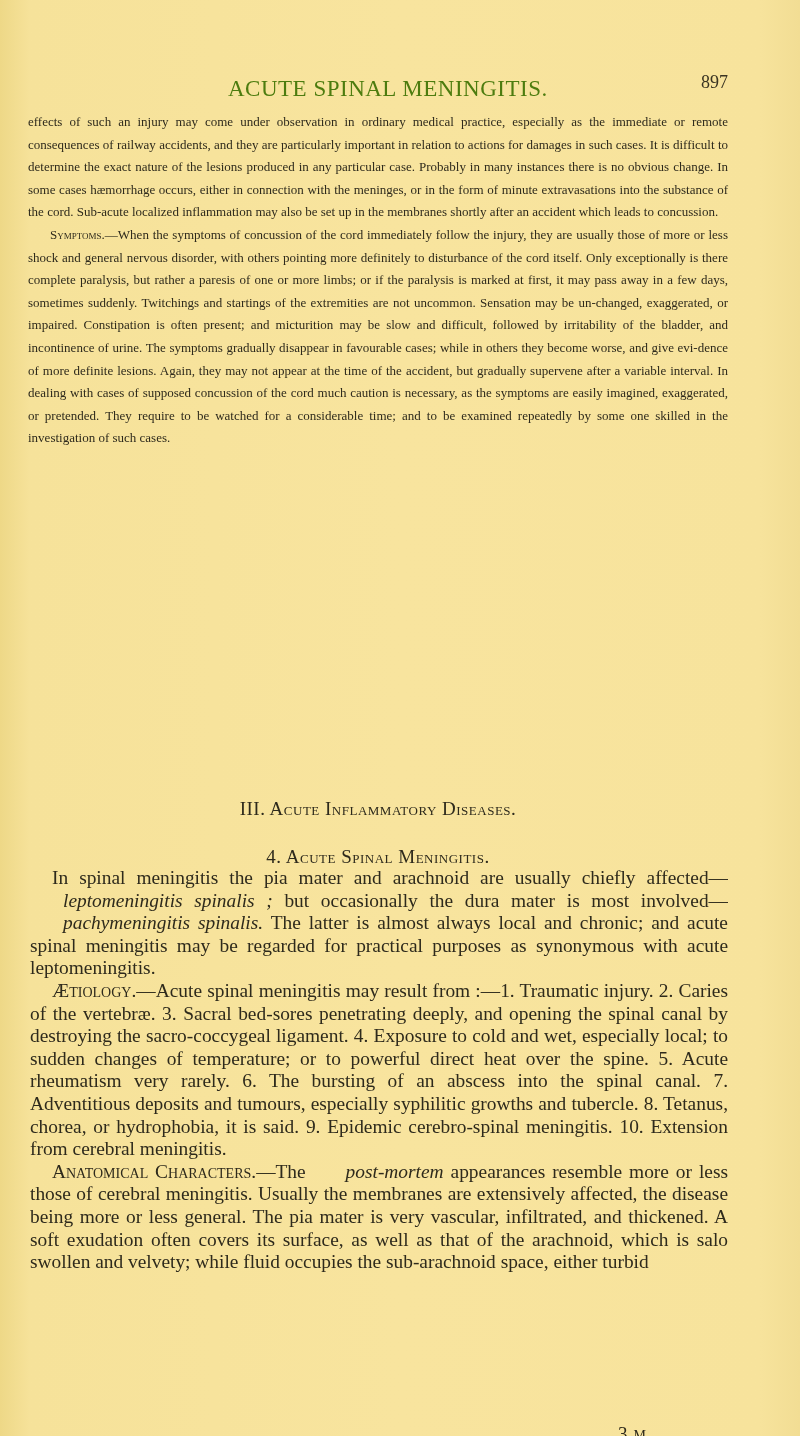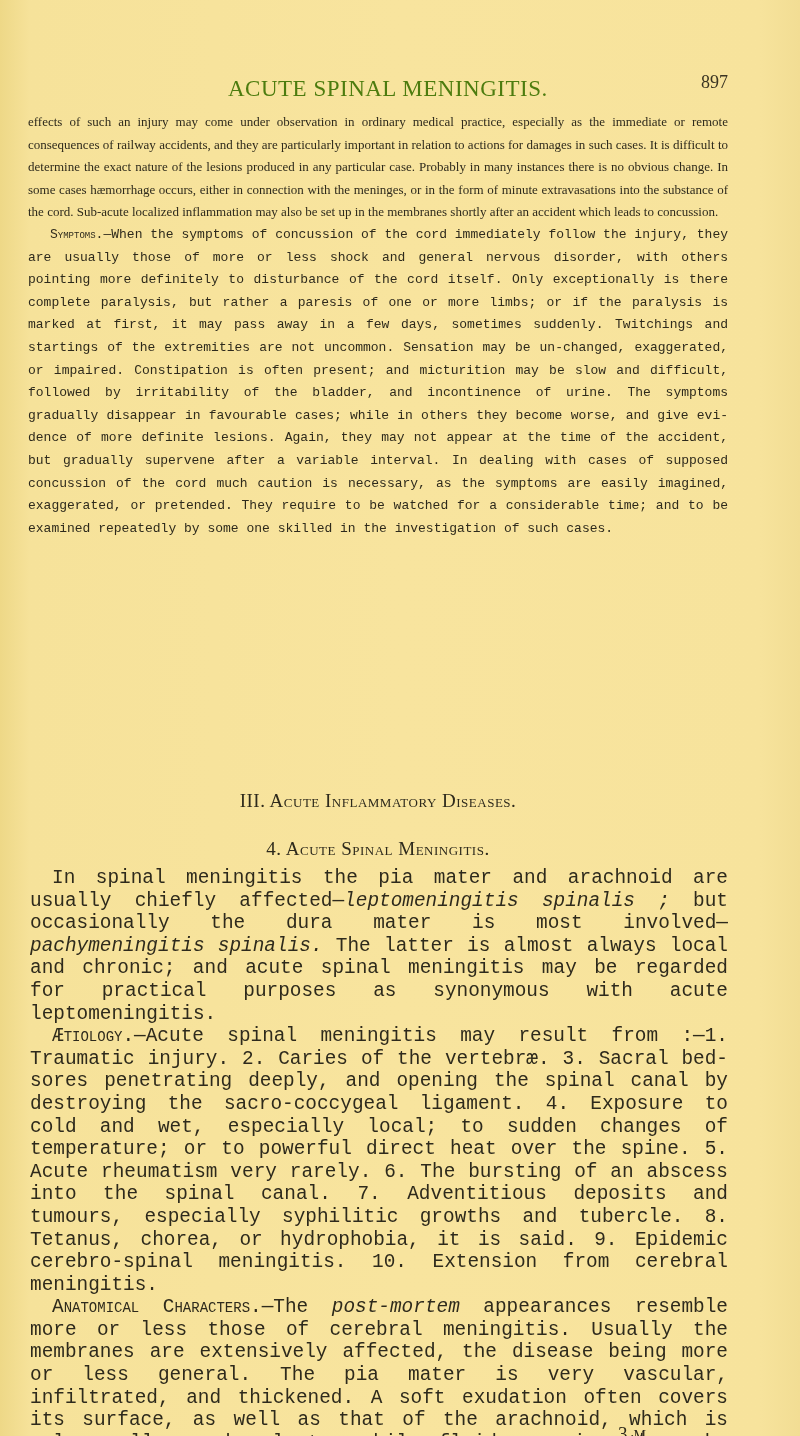--- a/index.html
+++ b/index.html
@@ -52,29 +52,28 @@
       font-size: 13px;
       line-height: 22.6px;
       text-align: justify;
       color: #2e2a1c;
     }
     .body-text p {
       margin: 0;
     }
     .indent {
       text-indent: 22px;
-      font-family: Liberation Mono, monospace;
     }
     .sc {
       font-variant: small-caps;
     }
     .section-heading {
       text-align: center;
       font-size: 19px;
-      margin: 0;
+      margin: 8px;
       font-variant: small-caps;
       letter-spacing: 0.5px;
     }
     .h-iii {
       position: absolute;
       top: 790px;
       left: 0;
       width: 700px;
     }
     .h-i {
@@ -97,21 +96,21 @@
     .signature {
       position: absolute;
       top: 1423px;
       left: 590px;
       font-size: 19px;
       letter-spacing: 6px;
     }
     .signature .m {
       font-size: 14px;
     }
-    i { font-style: italic; }
+    i { font-style: italic; margin-left: 33px; }
   </style>
 </head>
 <body>
 
 <div class="page">
 
   <div class="running-head">
     <span class="running-title">ACUTE SPINAL MENINGITIS.</span>
     <span class="page-number">897</span>
   </div>

